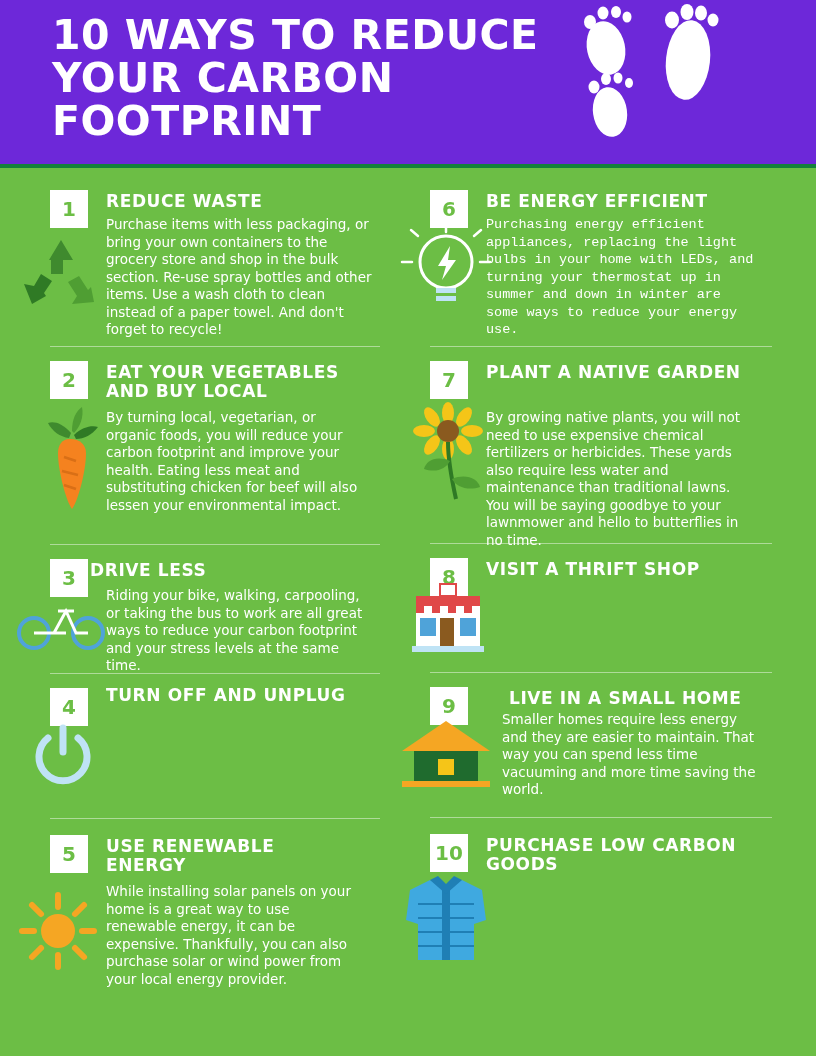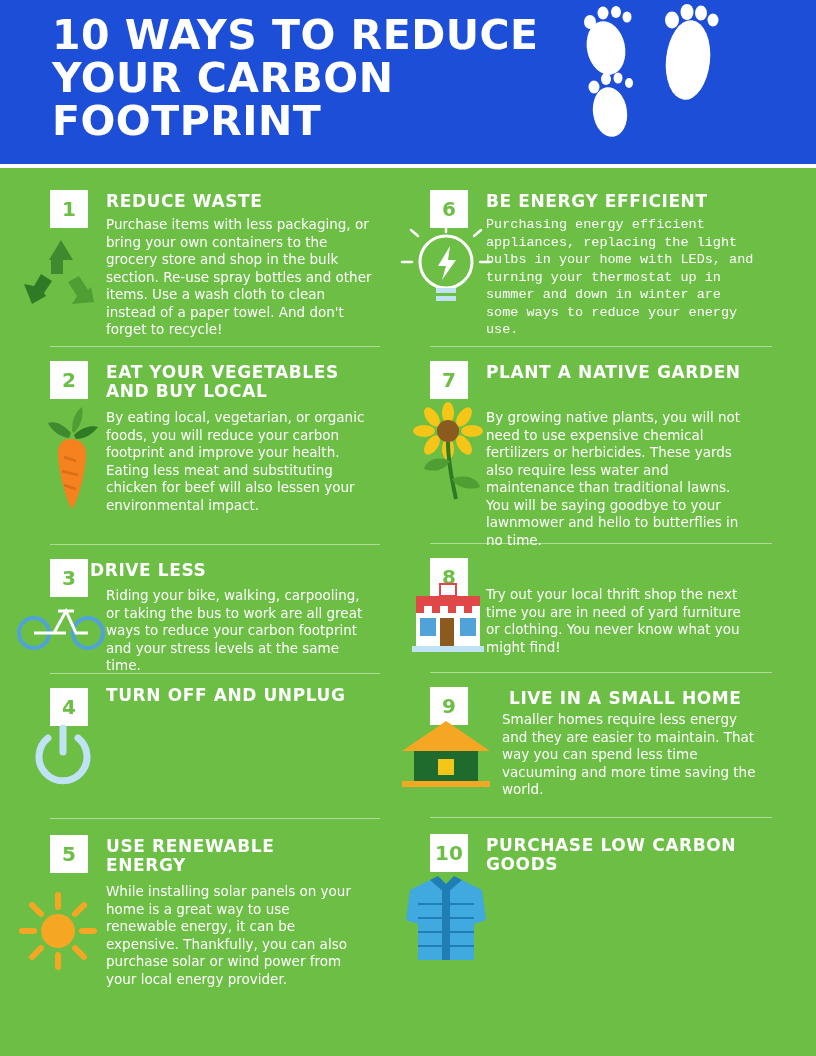--- a/index.html
+++ b/index.html
@@ -17,22 +17,22 @@
     position: relative;
     width: 816px;
     height: 1056px;
     background: #6cbe45;
     box-sizing: border-box;
   }
   
   .header {
     position: relative;
     height: 168px;
-    background: #1d4ed8;
-    border-bottom: 4px solid #ffffff;
+    background: #6d28d9;
+    border-bottom: 4px solid #15803d;
     box-sizing: border-box;
     overflow: hidden;
   }
   .header-title {
     position: absolute;
     left: 52px;
     top: 14px;
     width: 520px;
     color: #ffffff;
     font-size: 41px;
@@ -149,21 +149,21 @@
           </svg>
         </div>
       </div>
       <div class="divider" style="width:330px; margin-left:40px;"></div>
 
       <div class="item" style="height:197px;">
         <div class="num-box" style="left:40px; top:14px;">
           <span>2</span>
         </div>
         <div class="item-title" style="position:absolute; left:96px; top:16px; width:250px;">Eat Your Vegetables and Buy Local</div>
-        <div class="item-body" style="position:absolute; left:96px; top:62px; width:260px;">By eating local, vegetarian, or organic foods, you will reduce your carbon footprint and improve your health. Eating less meat and substituting chicken for beef will also lessen your environmental impact.</div>
+        <div class="item-body" style="position:absolute; left:96px; top:62px; width:260px;">By turning local, vegetarian, or organic foods, you will reduce your carbon footprint and improve your health. Eating less meat and substituting chicken for beef will also lessen your environmental impact.</div>
         <div class="icon-wrap" style="left:26px; top:58px;">
           <svg viewBox="0 0 70 110" width="70" height="110">
             <path d="M35 28 C26 18 18 16 12 18 C16 26 24 32 33 33 Z" fill="#3f8a2e"></path>
             <path d="M36 26 C36 14 40 6 46 2 C48 12 44 22 38 28 Z" fill="#4f9e33"></path>
             <path d="M38 30 C46 22 56 20 62 22 C56 30 48 34 40 34 Z" fill="#2f7a25"></path>
             <path d="M34 34 C44 34 50 40 50 48 C50 66 42 96 36 104 C30 96 22 66 22 48 C22 40 26 34 34 34 Z" fill="#f5821f"></path>
             <path d="M28 52 L40 56 M26 66 L42 70 M28 80 L40 84" stroke="#d96f16" stroke-width="2.5" fill="none"></path>
           </svg>
         </div>
       </div>
@@ -275,21 +275,21 @@
             <path d="M50 80 C64 74 76 80 78 88 C66 92 54 88 50 80 Z" fill="#4f9e33"></path>
           </svg>
         </div>
       </div>
       <div class="divider" style="width:342px; margin-left:22px;"></div>
 
       <div class="item" style="height:128px;">
         <div class="num-box" style="left:22px; top:14px;">
           <span>8</span>
         </div>
-        <div class="item-body" style="position:absolute; left:78px; top:42px; width:268px;">Try out your local thrift shop the next time you are in need of yard furniture or clothing. You never know what you might find!</div>
+        <div class="item-title" style="position:absolute; left:78px; top:16px; width:280px;">Visit a Thrift Shop</div>
         <div class="icon-wrap" style="left:-10px; top:38px;">
           <svg viewBox="0 0 96 76" width="96" height="76">
             <rect x="42" y="2" width="16" height="12" fill="#ffffff" stroke="#e04848" stroke-width="2"></rect>
             <rect x="18" y="14" width="64" height="10" fill="#e04848"></rect>
             <rect x="18" y="24" width="64" height="40" fill="#ffffff"></rect>
             <g fill="#e04848">
               <rect x="18" y="24" width="8" height="7"></rect>
               <rect x="34" y="24" width="8" height="7"></rect>
               <rect x="50" y="24" width="8" height="7"></rect>
               <rect x="66" y="24" width="8" height="7"></rect>

